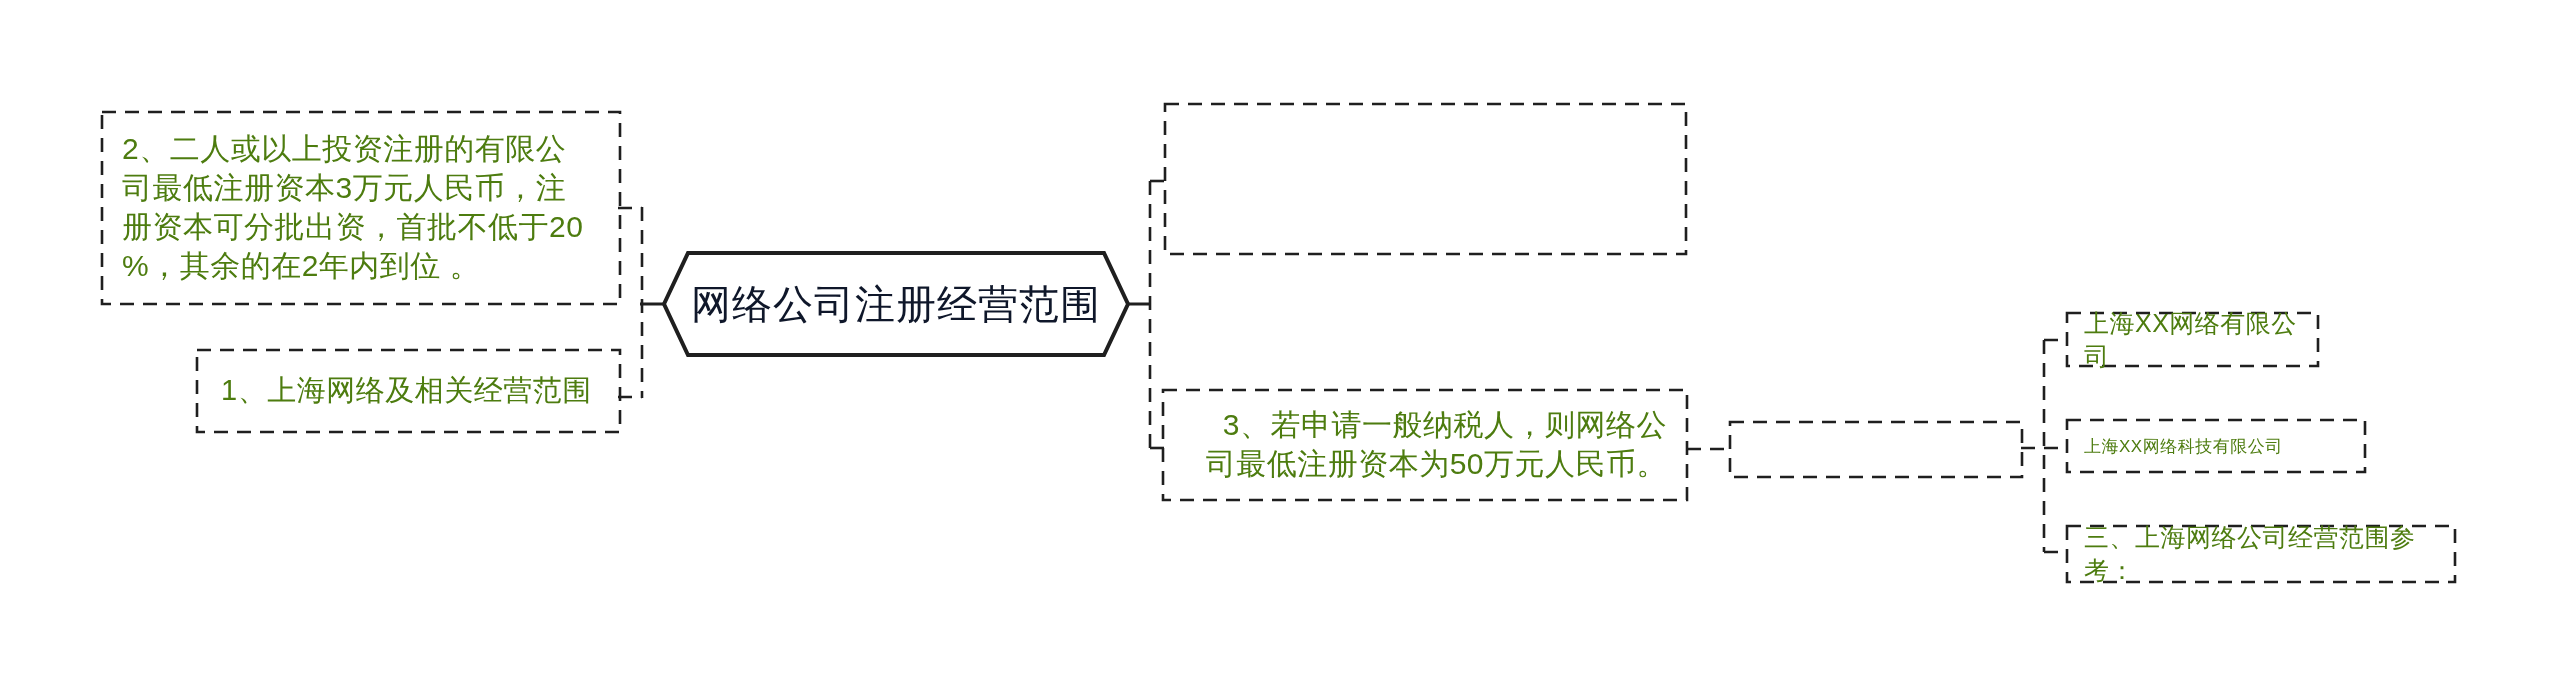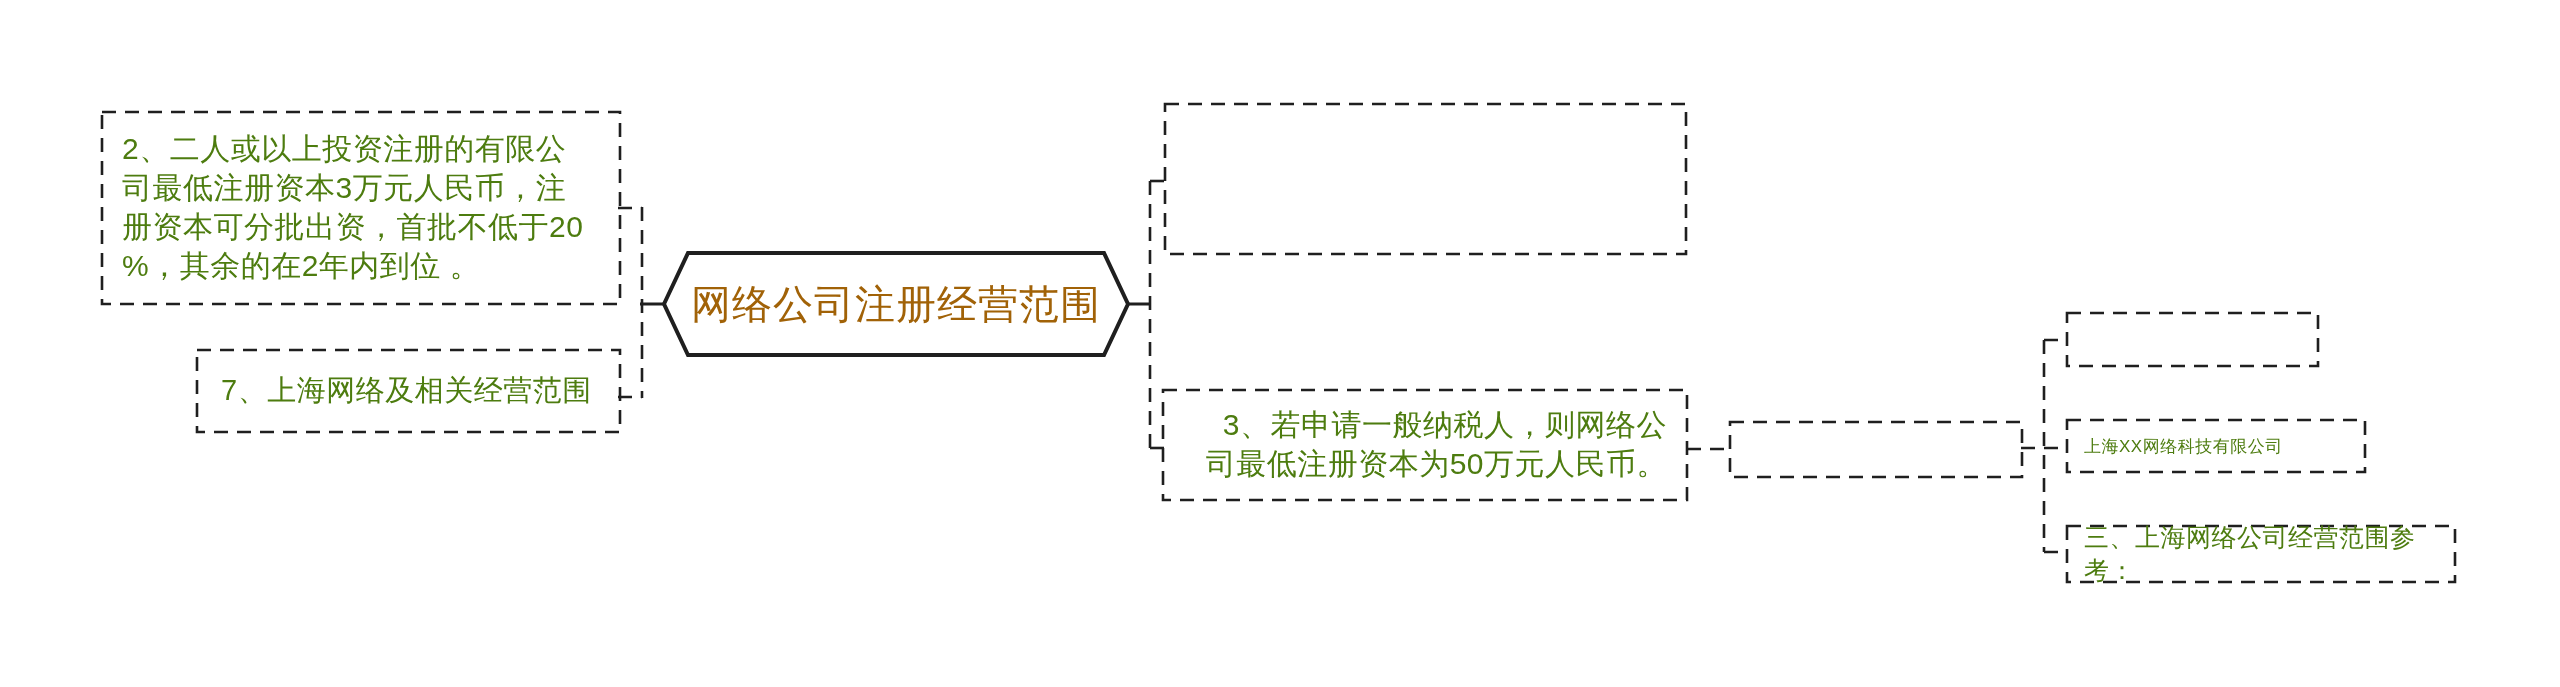--- a/index.html
+++ b/index.html
@@ -17,21 +17,21 @@
     position: absolute;
     box-sizing: border-box;
     color: #4d7c0f;
     letter-spacing: 0.5px;
     white-space: pre-line;
   }
   .para { font-size: 30px; line-height: 39px; }
   .single { display: flex; align-items: center; }
   .root-label {
     display: flex; align-items: center; justify-content: center;
-    font-size: 40px; letter-spacing: 1px; color: #a16207;
+    font-size: 40px; letter-spacing: 1px; color: #0f172a;
   }
 </style>
 </head>
 <body>
 
 <div id="canvas">
 
   <svg id="wires" width="2560" height="687" viewBox="0 0 2560 687">
     <g stroke="#1f1f1f" fill="none">
 
@@ -69,25 +69,26 @@
     </g>
   </svg>
 
   <div class="node-text root-label" style="left:664px; top:253px; width:464px; height:102px;">网络公司注册经营范围</div>
 
   <div class="node-text para" style="left:102px; top:112px; width:518px; height:192px; padding:17px 20px;">2、二人或以上投资注册的有限公
 司最低注册资本3万元人民币，注
 册资本可分批出资，首批不低于20
 %，其余的在2年内到位 。</div>
 
-  <div class="node-text single" style="left:197px; top:350px; width:423px; height:82px; padding:0 24px; font-size:29px;">7、上海网络及相关经营范围</div>
+  <div class="node-text single" style="left:197px; top:350px; width:423px; height:82px; padding:0 24px; font-size:29px;">1、上海网络及相关经营范围</div>
 
 
   <div class="node-text para" style="left:1163px; top:390px; width:524px; height:110px; padding:15px 20px;text-align:right;">3、若申请一般纳税人，则网络公
 司最低注册资本为50万元人民币。</div>
 
 
+  <div class="node-text single" style="left:2067px; top:313px; width:251px; height:53px; padding:0 17px; font-size:25px;">上海XX网络有限公司</div>
 
   <div class="node-text single" style="left:2067px; top:420px; width:298px; height:52px; padding:0 17px; font-size:17px;">上海XX网络科技有限公司</div>
 
   <div class="node-text single" style="left:2067px; top:526px; width:388px; height:56px; padding:0 17px; font-size:25px;">三、上海网络公司经营范围参考：</div>
 
 </div>
 
 </body></html>

